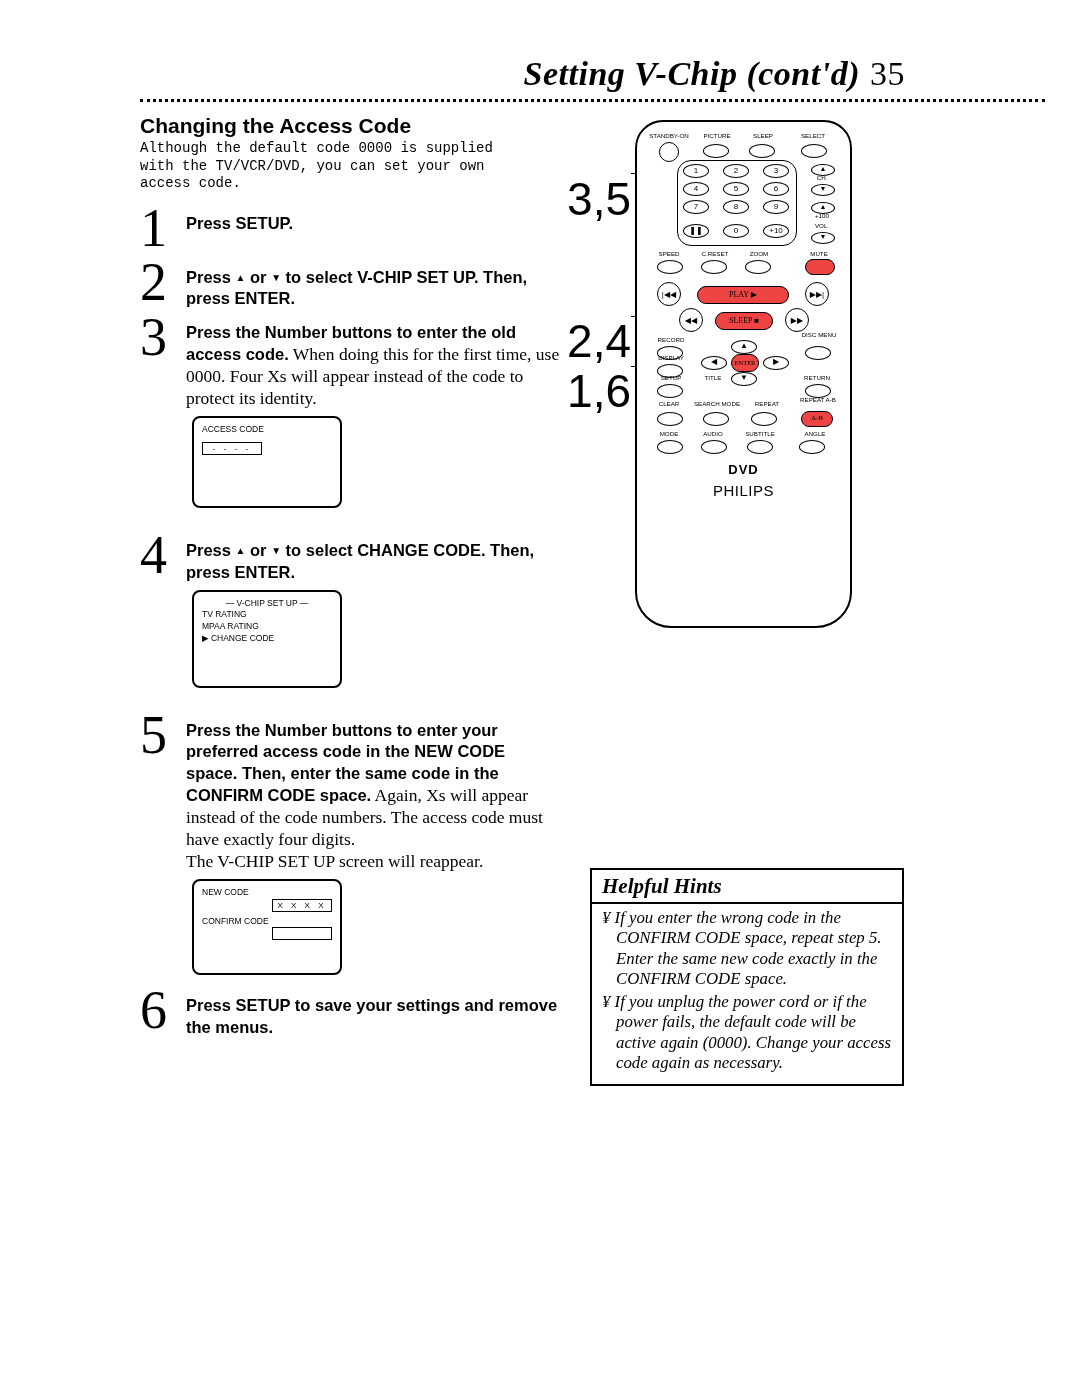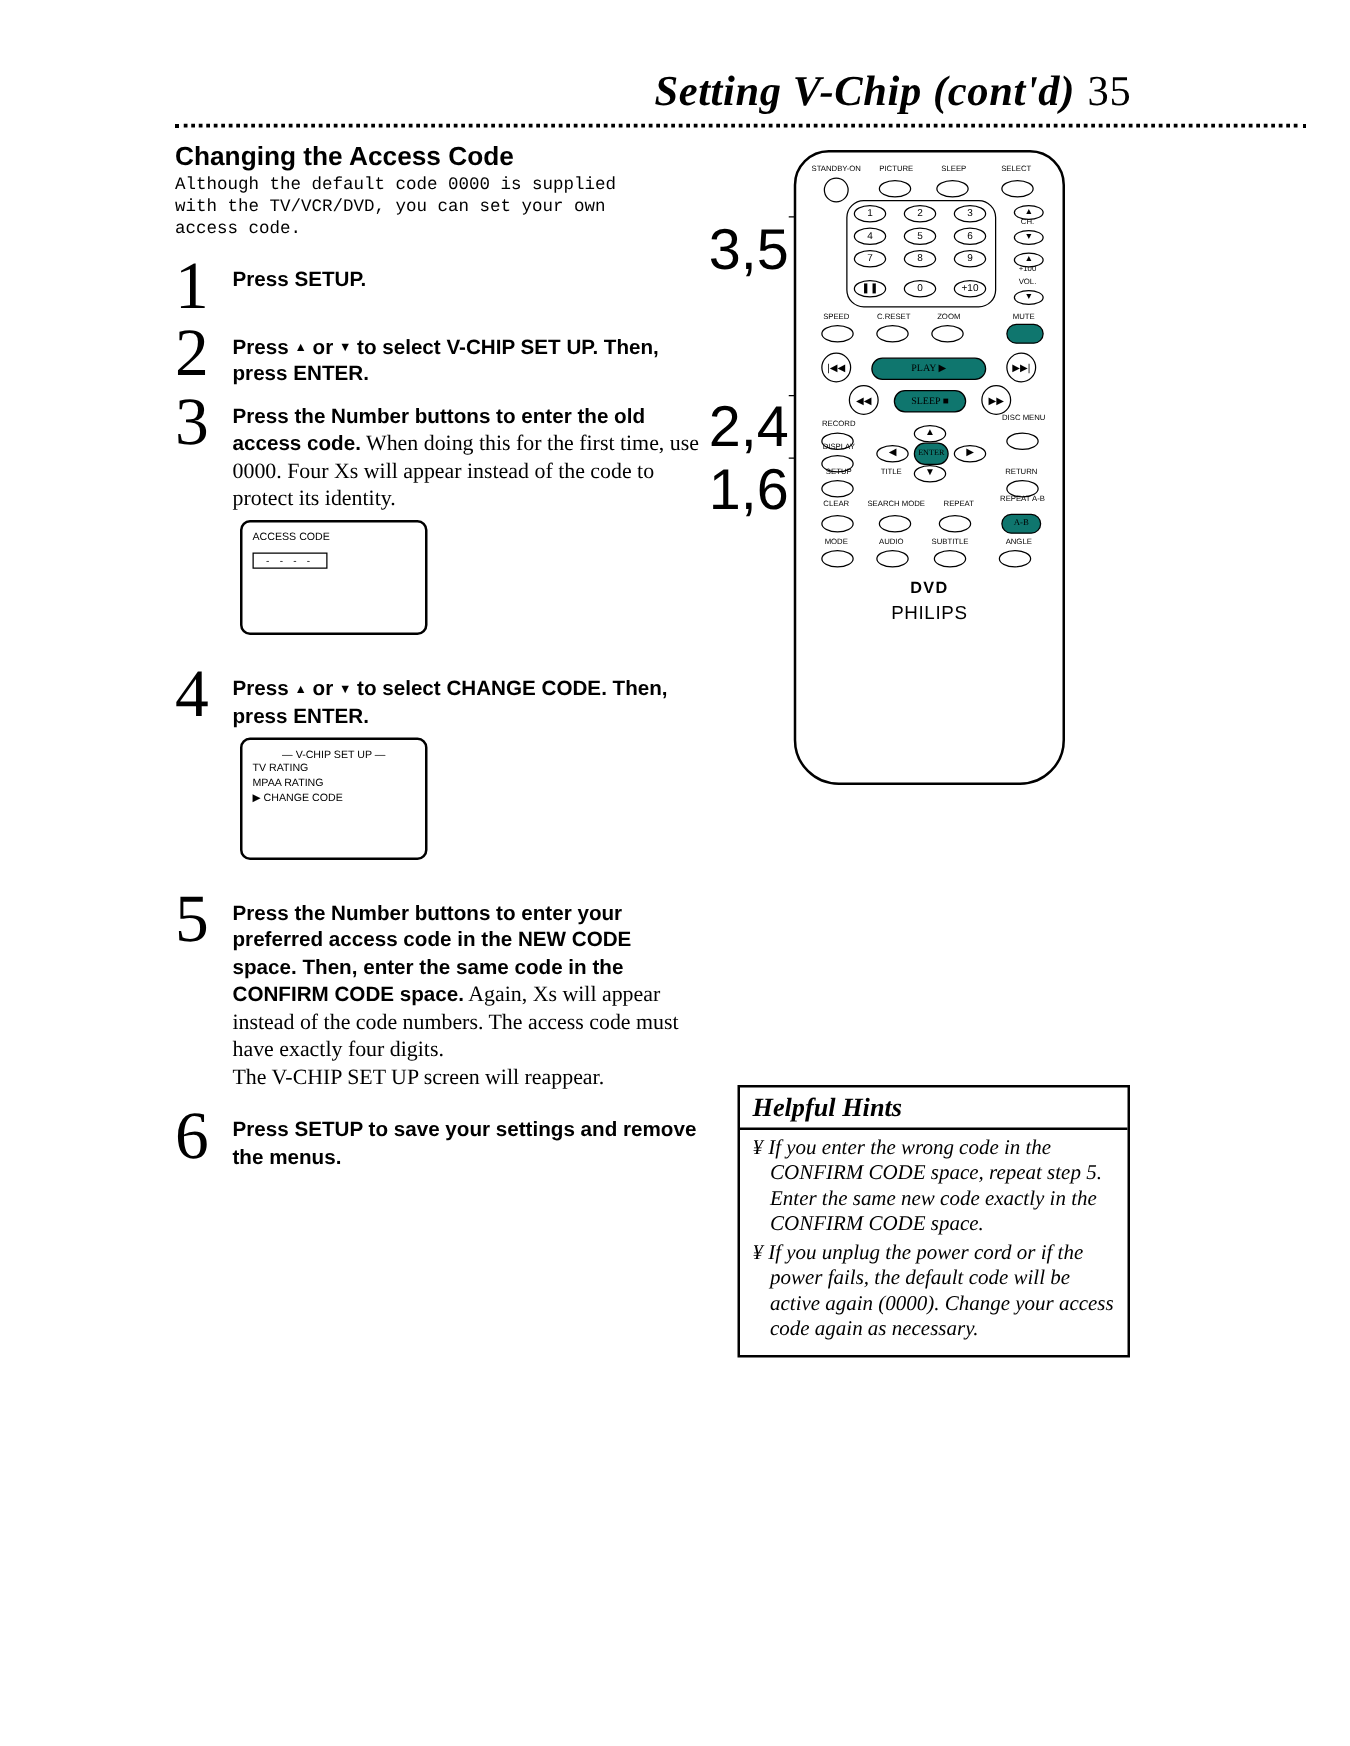--- a/index.html
+++ b/index.html
@@ -115,21 +115,21 @@
     width: 213px; height: 504px;
     border: 2.5px solid #000;
     border-radius: 28px 28px 36px 36px;
     background:#fff;
   }
   .remote .lbl { font-family: Arial, Helvetica, sans-serif; font-size:6.2px; text-align:center; position:absolute; }
   .btn-oval {
     position:absolute; border:1.3px solid #000; border-radius:50%;
     background:#fff;
   }
-  .btn-pill { position:absolute; border:1.3px solid #000; border-radius:10px; background:#0f766e;}
+  .btn-pill { position:absolute; border:1.3px solid #000; border-radius:10px; background:#ef4444;}
   .btn-round { position:absolute; border:1.3px solid #000; border-radius:50%; background:#fff;
     font-family: Arial, sans-serif; font-size:8px; display:flex; align-items:center; justify-content:center;}
   .numpad { position:absolute; }
   .numpad .btn-oval { width:24px; height:12px; font-size:8px; text-align:center; line-height:11px; font-family:Arial, sans-serif;}
   .group-outline {position:absolute; border:1px solid #000; border-radius:14px;}
 
   .dvd-logo { position:absolute; font-family:Arial, sans-serif; font-size:13px; font-weight:bold; letter-spacing:1px; text-align:center;}
   .brand { position:absolute; font-family:Arial, sans-serif; font-size:15px; letter-spacing:0.5px;}
 
   
@@ -203,20 +203,26 @@
       <div>MPAA RATING</div>
       <div>▶ CHANGE CODE</div>
     </div>
 
     <div class="step" style="margin-top:26px;">
       <div class="step-num">5</div>
       <div class="step-body">
         <b>Press the Number buttons to enter your preferred access code in the NEW CODE space. Then, enter the same code in the CONFIRM CODE space.</b><span> Again, Xs will appear instead of the code numbers. The access code must have exactly four digits.</span>
         <br><span>The V-CHIP SET UP screen will reappear.</span>
       </div>
+    </div>
+    <div class="osd-box" style="height:96px;">
+      <div>NEW CODE</div>
+      <div style="text-align:right"><span class="code-cell">X X X X</span></div>
+      <div style="margin-top:4px;">CONFIRM CODE</div>
+      <div style="text-align:right"><span class="code-cell"></span></div>
     </div>
 
     <div class="step" style="margin-top:14px;">
       <div class="step-num">6</div>
       <div class="step-body"><b>Press SETUP to save your settings and remove the menus.</b></div>
     </div>
   </div>
 
   <div class="remote-wrap">
     <div class="callouts">

